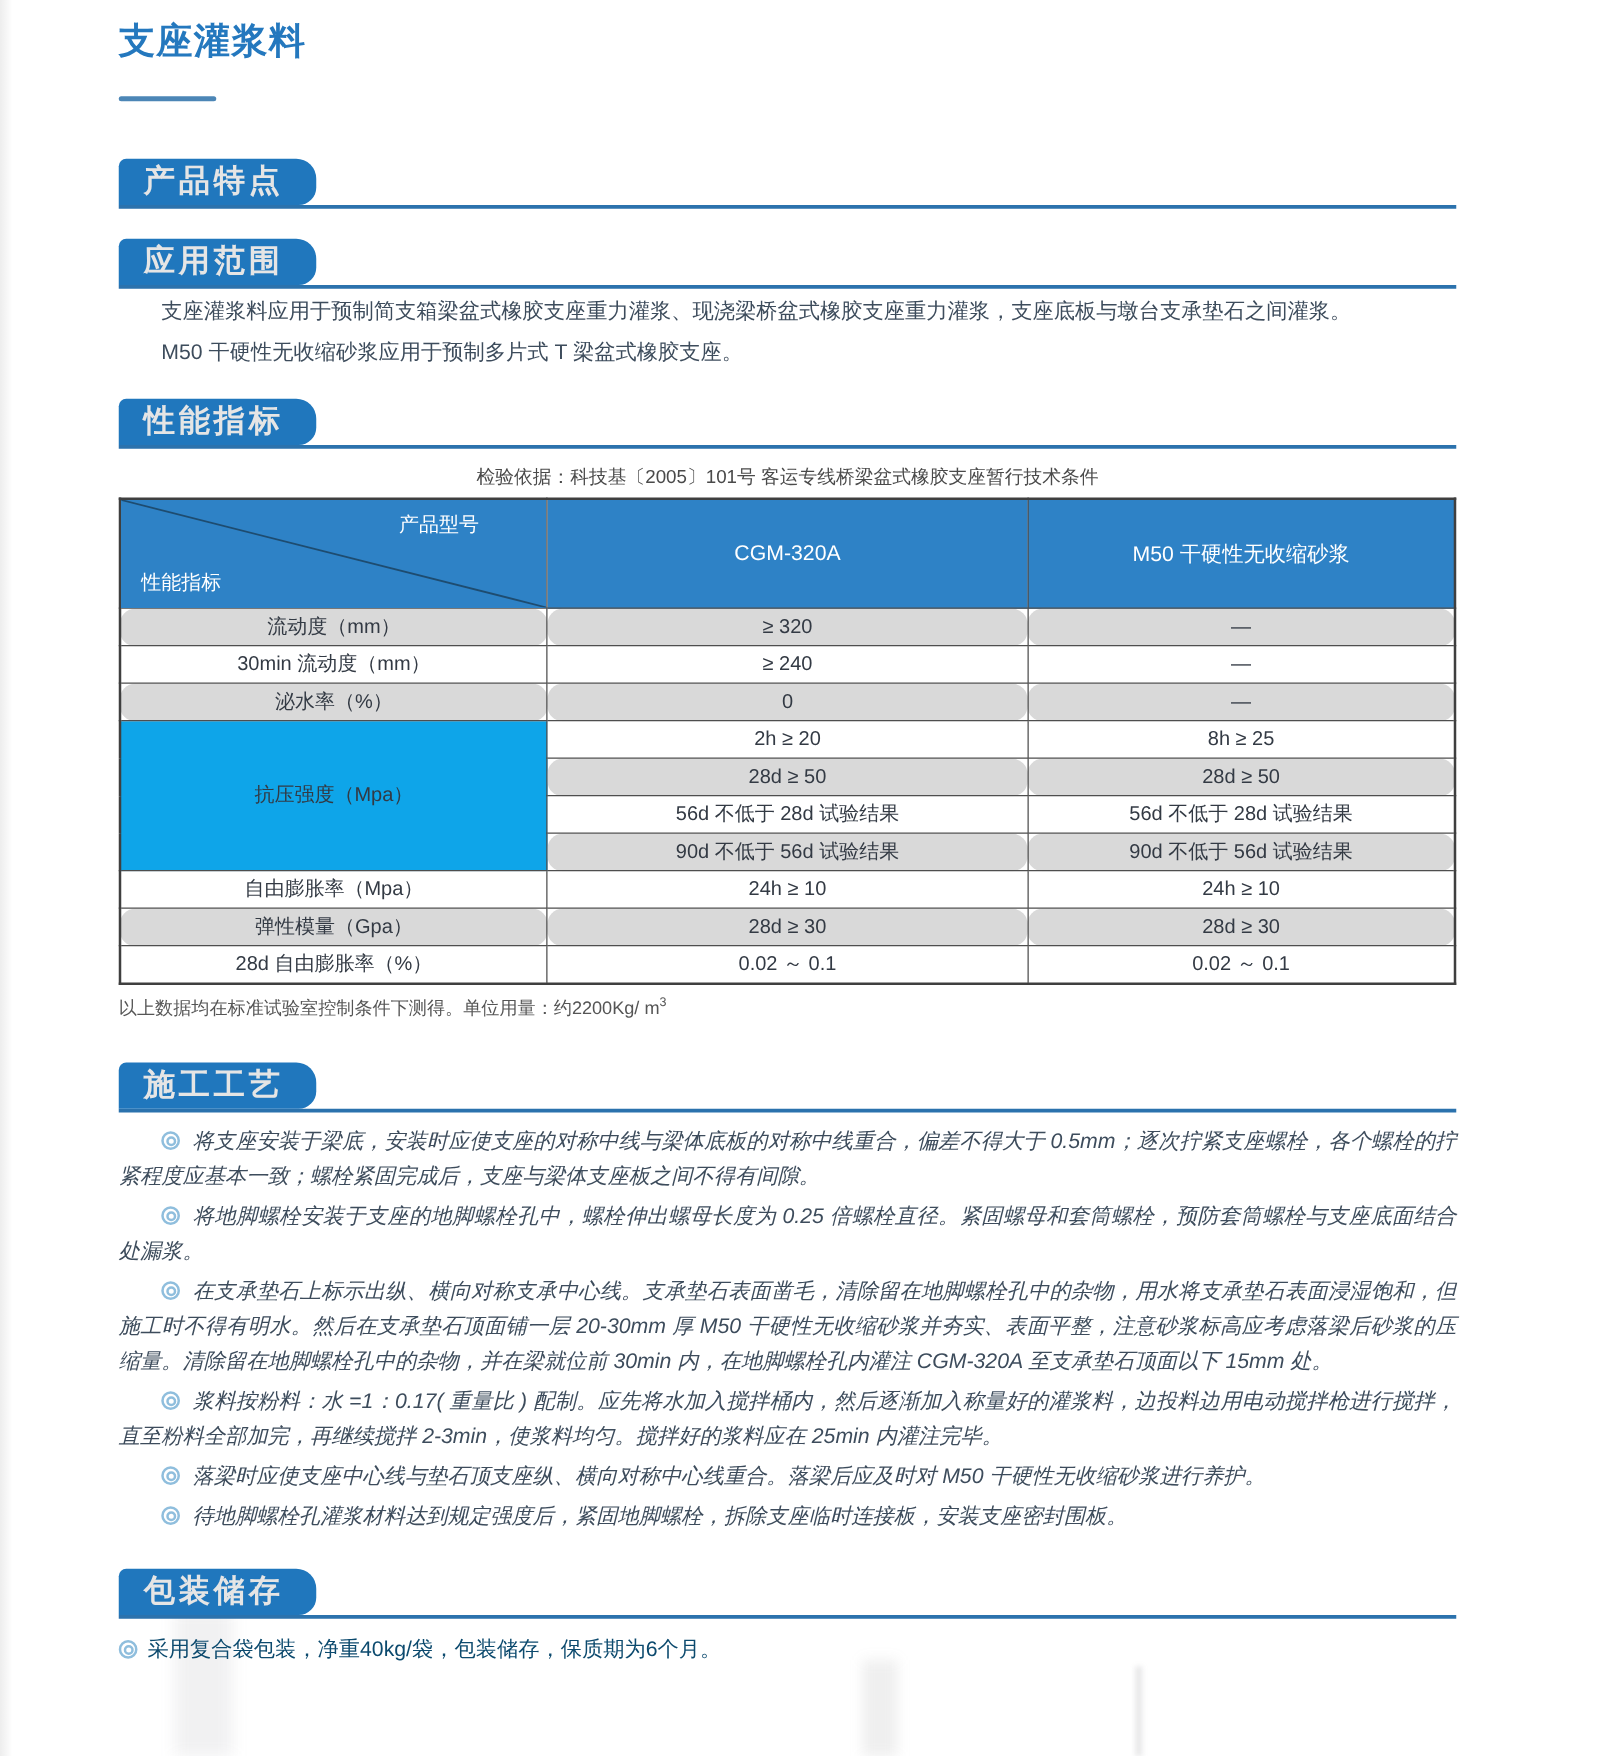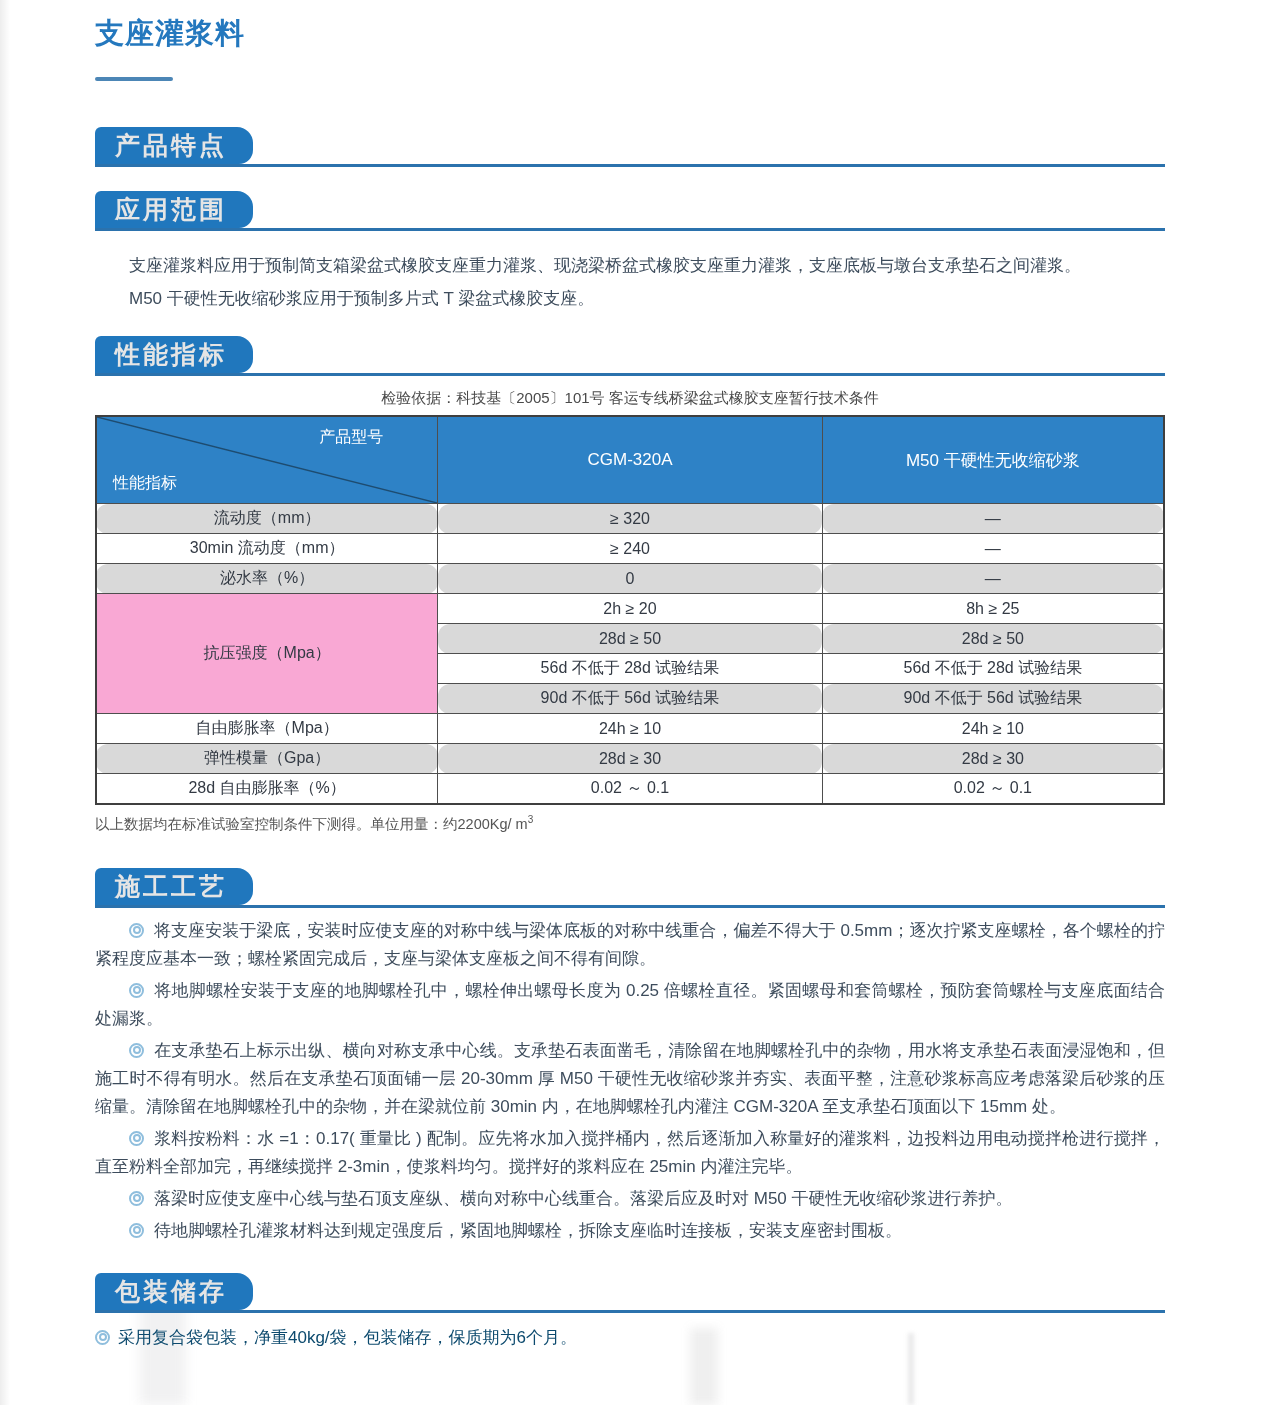--- a/index.html
+++ b/index.html
@@ -30,40 +30,40 @@
   .m-pack{margin-top:28px}
 
   .ring{display:inline-block;width:15px;height:15px;border:2px solid #8FBEDD;border-radius:50%;
     box-sizing:border-box;position:relative;flex:none;}
   .ring::after{content:"";position:absolute;inset:1.5px;border:2px solid #8FBEDD;border-radius:50%;}
 
   .features{display:grid;grid-template-columns:392px 1fr;row-gap:2px;margin-top:13px;}
   .feat{display:flex;align-items:flex-start;font-size:17px;line-height:30px;color:#3D4C5C;}
   .feat .ring{margin:7px 9px 0 0;}
 
-  .app-text{margin-top:18px;padding-left:34px;font-size:17px;line-height:33px;color:#3D4C5C;}
+  .app-text{margin-top:1px;padding-left:34px;font-size:17px;line-height:33px;color:#3D4C5C;}
 
   .basis{margin-top:13px;text-align:center;font-size:15px;color:#4A4A4A;}
 
   table.perf{width:100%;margin-top:7px;border-collapse:collapse;table-layout:fixed;
     border:2px solid #3F3F3F;}
   .perf th,.perf td{border:1px solid #4E4E4E;text-align:center;padding:0 8px;}
   .perf thead th{background:#2E82C6;color:#fff;font-weight:normal;font-size:17px;height:62px;}
   .perf td{font-size:16px;color:#333A44;height:29px;background:#fff;}
   .perf tr.shade td{background:#D9D9D9;border-radius:12px;}
-  .perf td.mergedlabel{background:#f9a8d4;}
+  .perf td.mergedlabel{background:#0ea5e9;}
   th.corner{position:relative;padding:12px;}
   .diag{position:absolute;inset:0;width:100%;height:100%;}
   .corner-top{position:absolute;top:10px;right:54px;font-size:16px;}
   .corner-bottom{position:absolute;bottom:9px;left:16px;font-size:16px;}
 
   .footnote{margin-top:9px;font-size:14.5px;color:#555;}
   .footnote sup{font-size:10px;}
 
-  .steps{margin-top:9px;}
+  .steps{margin-top:9px;font-style:italic;}
   .step{margin:0 0 4px;text-indent:34px;text-align:justify;font-size:17px;line-height:28px;color:#3D4C5C;}
   .step .ring{vertical-align:-2px;margin-right:10px;}
 
   .pack-line{margin-top:12px;display:flex;align-items:flex-start;font-size:17px;line-height:26px;color:#0c4a6e;}
   .pack-line .ring{margin:5px 8px 0 0;}
 </style>
 </head>
 <body>
 
 <div class="edge-shade"></div>

